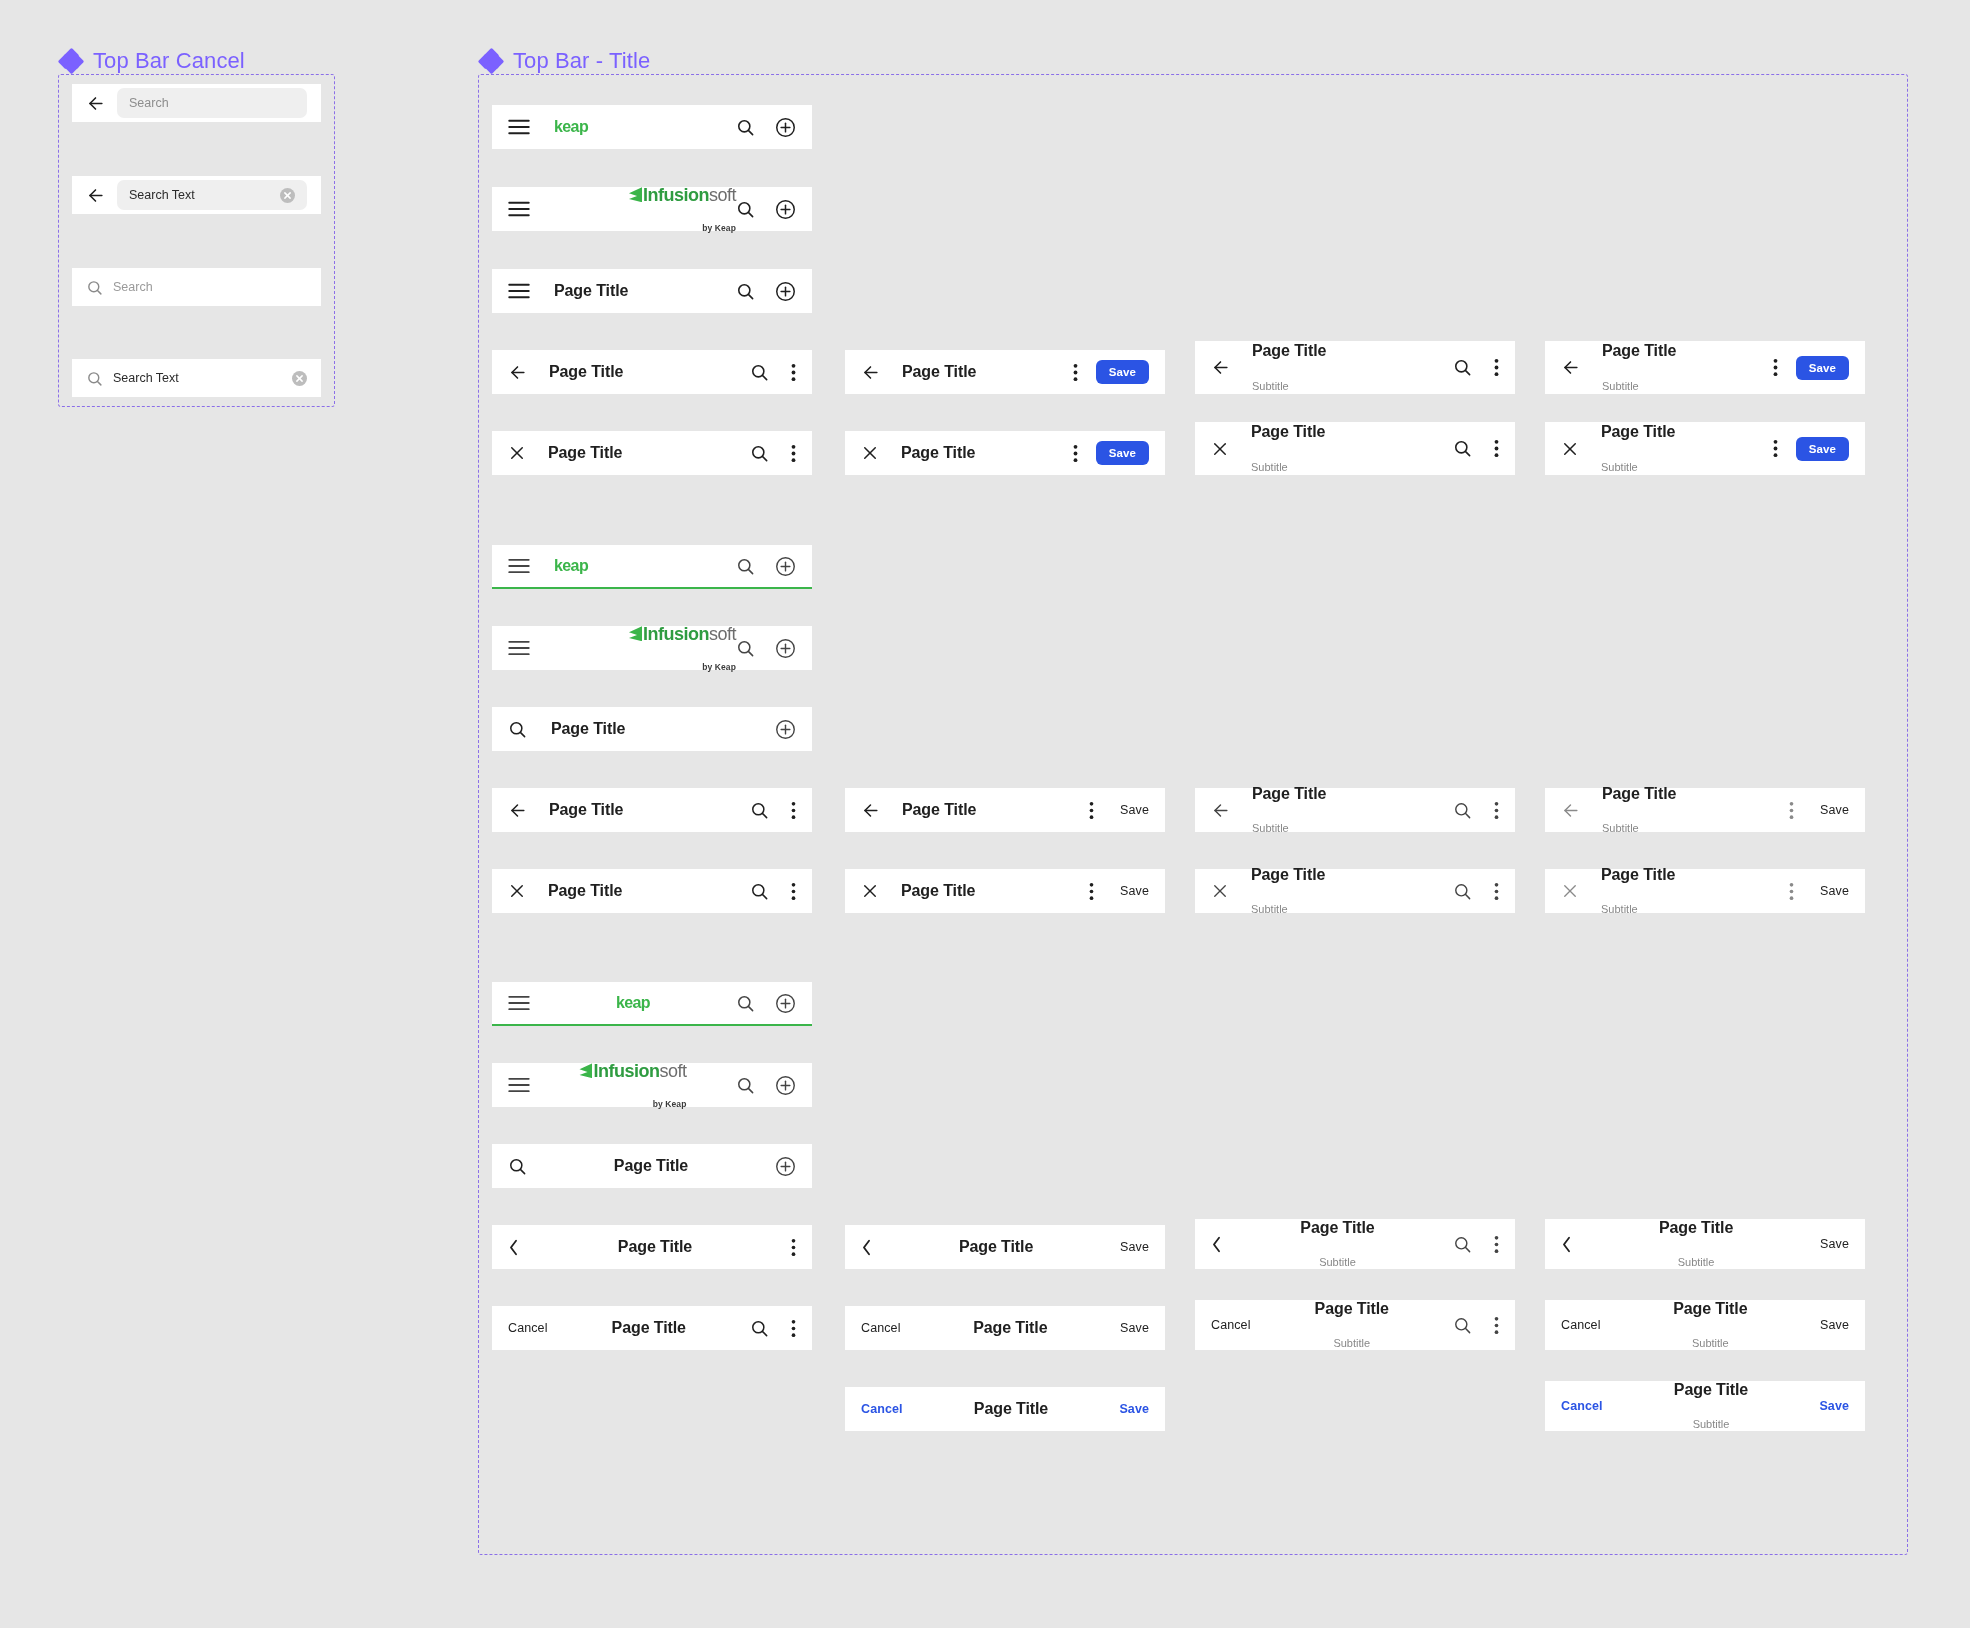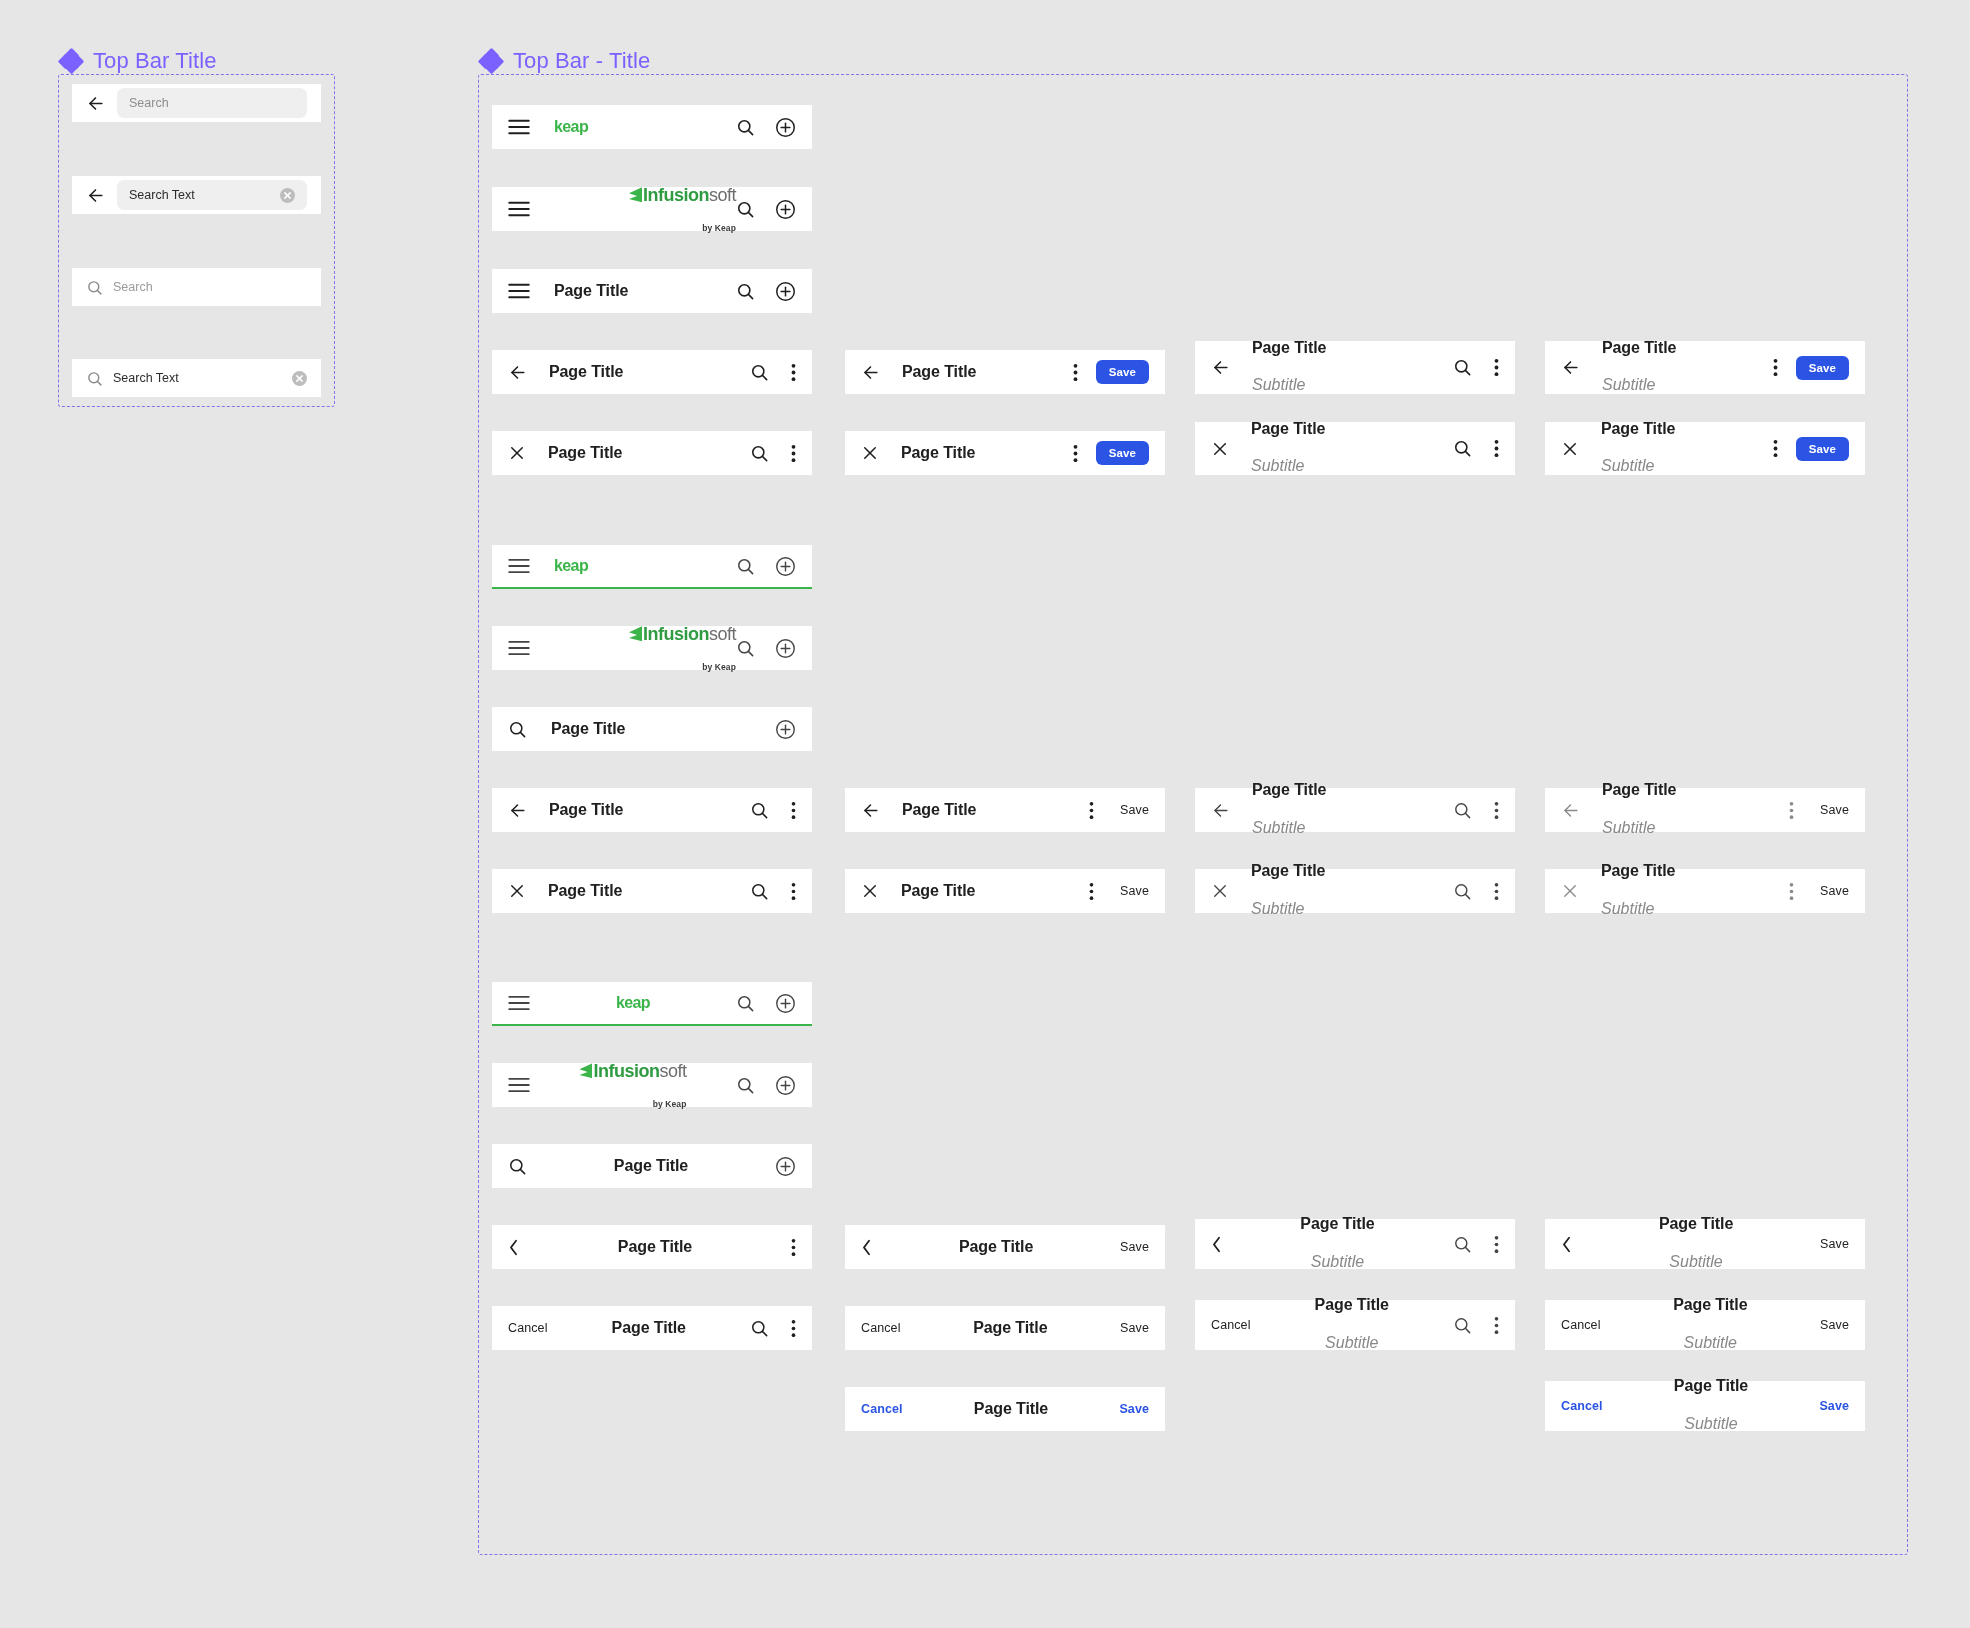--- a/index.html
+++ b/index.html
@@ -32,21 +32,21 @@
   
   .bar {
     position:absolute; background:#ffffff; display:flex; align-items:center;
     padding:0 16px; color:#222;
   }
   .bar.green-underline { border-bottom:2px solid #3bb54a; }
   .title {
     font-size:16px; font-weight:700; color:#202020; letter-spacing:-.1px;
     white-space:nowrap; line-height:1.15;
   }
-  .subtitle { font-size:16px; font-weight:400; color:#888; line-height:1.3; margin-top:18px;font-style:italic; }
+  .subtitle { font-size:11px; font-weight:400; color:#888; line-height:1.3; margin-top:18px; }
   .titlewrap { display:flex; flex-direction:column; justify-content:center; }
   .grow { flex:1 1 auto; min-width:0; }
 
   .icn { flex:none; display:flex; align-items:center; justify-content:center; }
   .icn svg { display:block; }
 
   
   .dark  { color:#1f1f1f; }
   .mid   { color:#444; }
   .light { color:#8a8a8a; }
@@ -92,21 +92,21 @@
 
 <div class="canvas">
 
   <div class="sec-head" style="left:60px; top:48px;">
     <span class="glyph">
         <i class="a"></i>
         <i class="b"></i>
         <i class="c"></i>
         <i class="d"></i>
       </span>
-    <span class="txt">Top Bar Title</span>
+    <span class="txt">Top Bar Cancel</span>
   </div>
   <div class="frame" style="left:58px; top:74px; width:277px; height:333px;"></div>
 
   <div class="sbar" style="left:72px; top:84px; width:249px; height:38px;">
     <span class="icn dark" style="margin-right:12px;">
       <svg width="19" height="19" viewBox="0 0 24 24" fill="none" stroke="currentColor" stroke-width="2" stroke-linecap="round" stroke-linejoin="round">
           <line x1="20" y1="12" x2="5" y2="12"></line>
           <polyline points="12 19 5 12 12 5"></polyline>
         </svg>
     </span>

